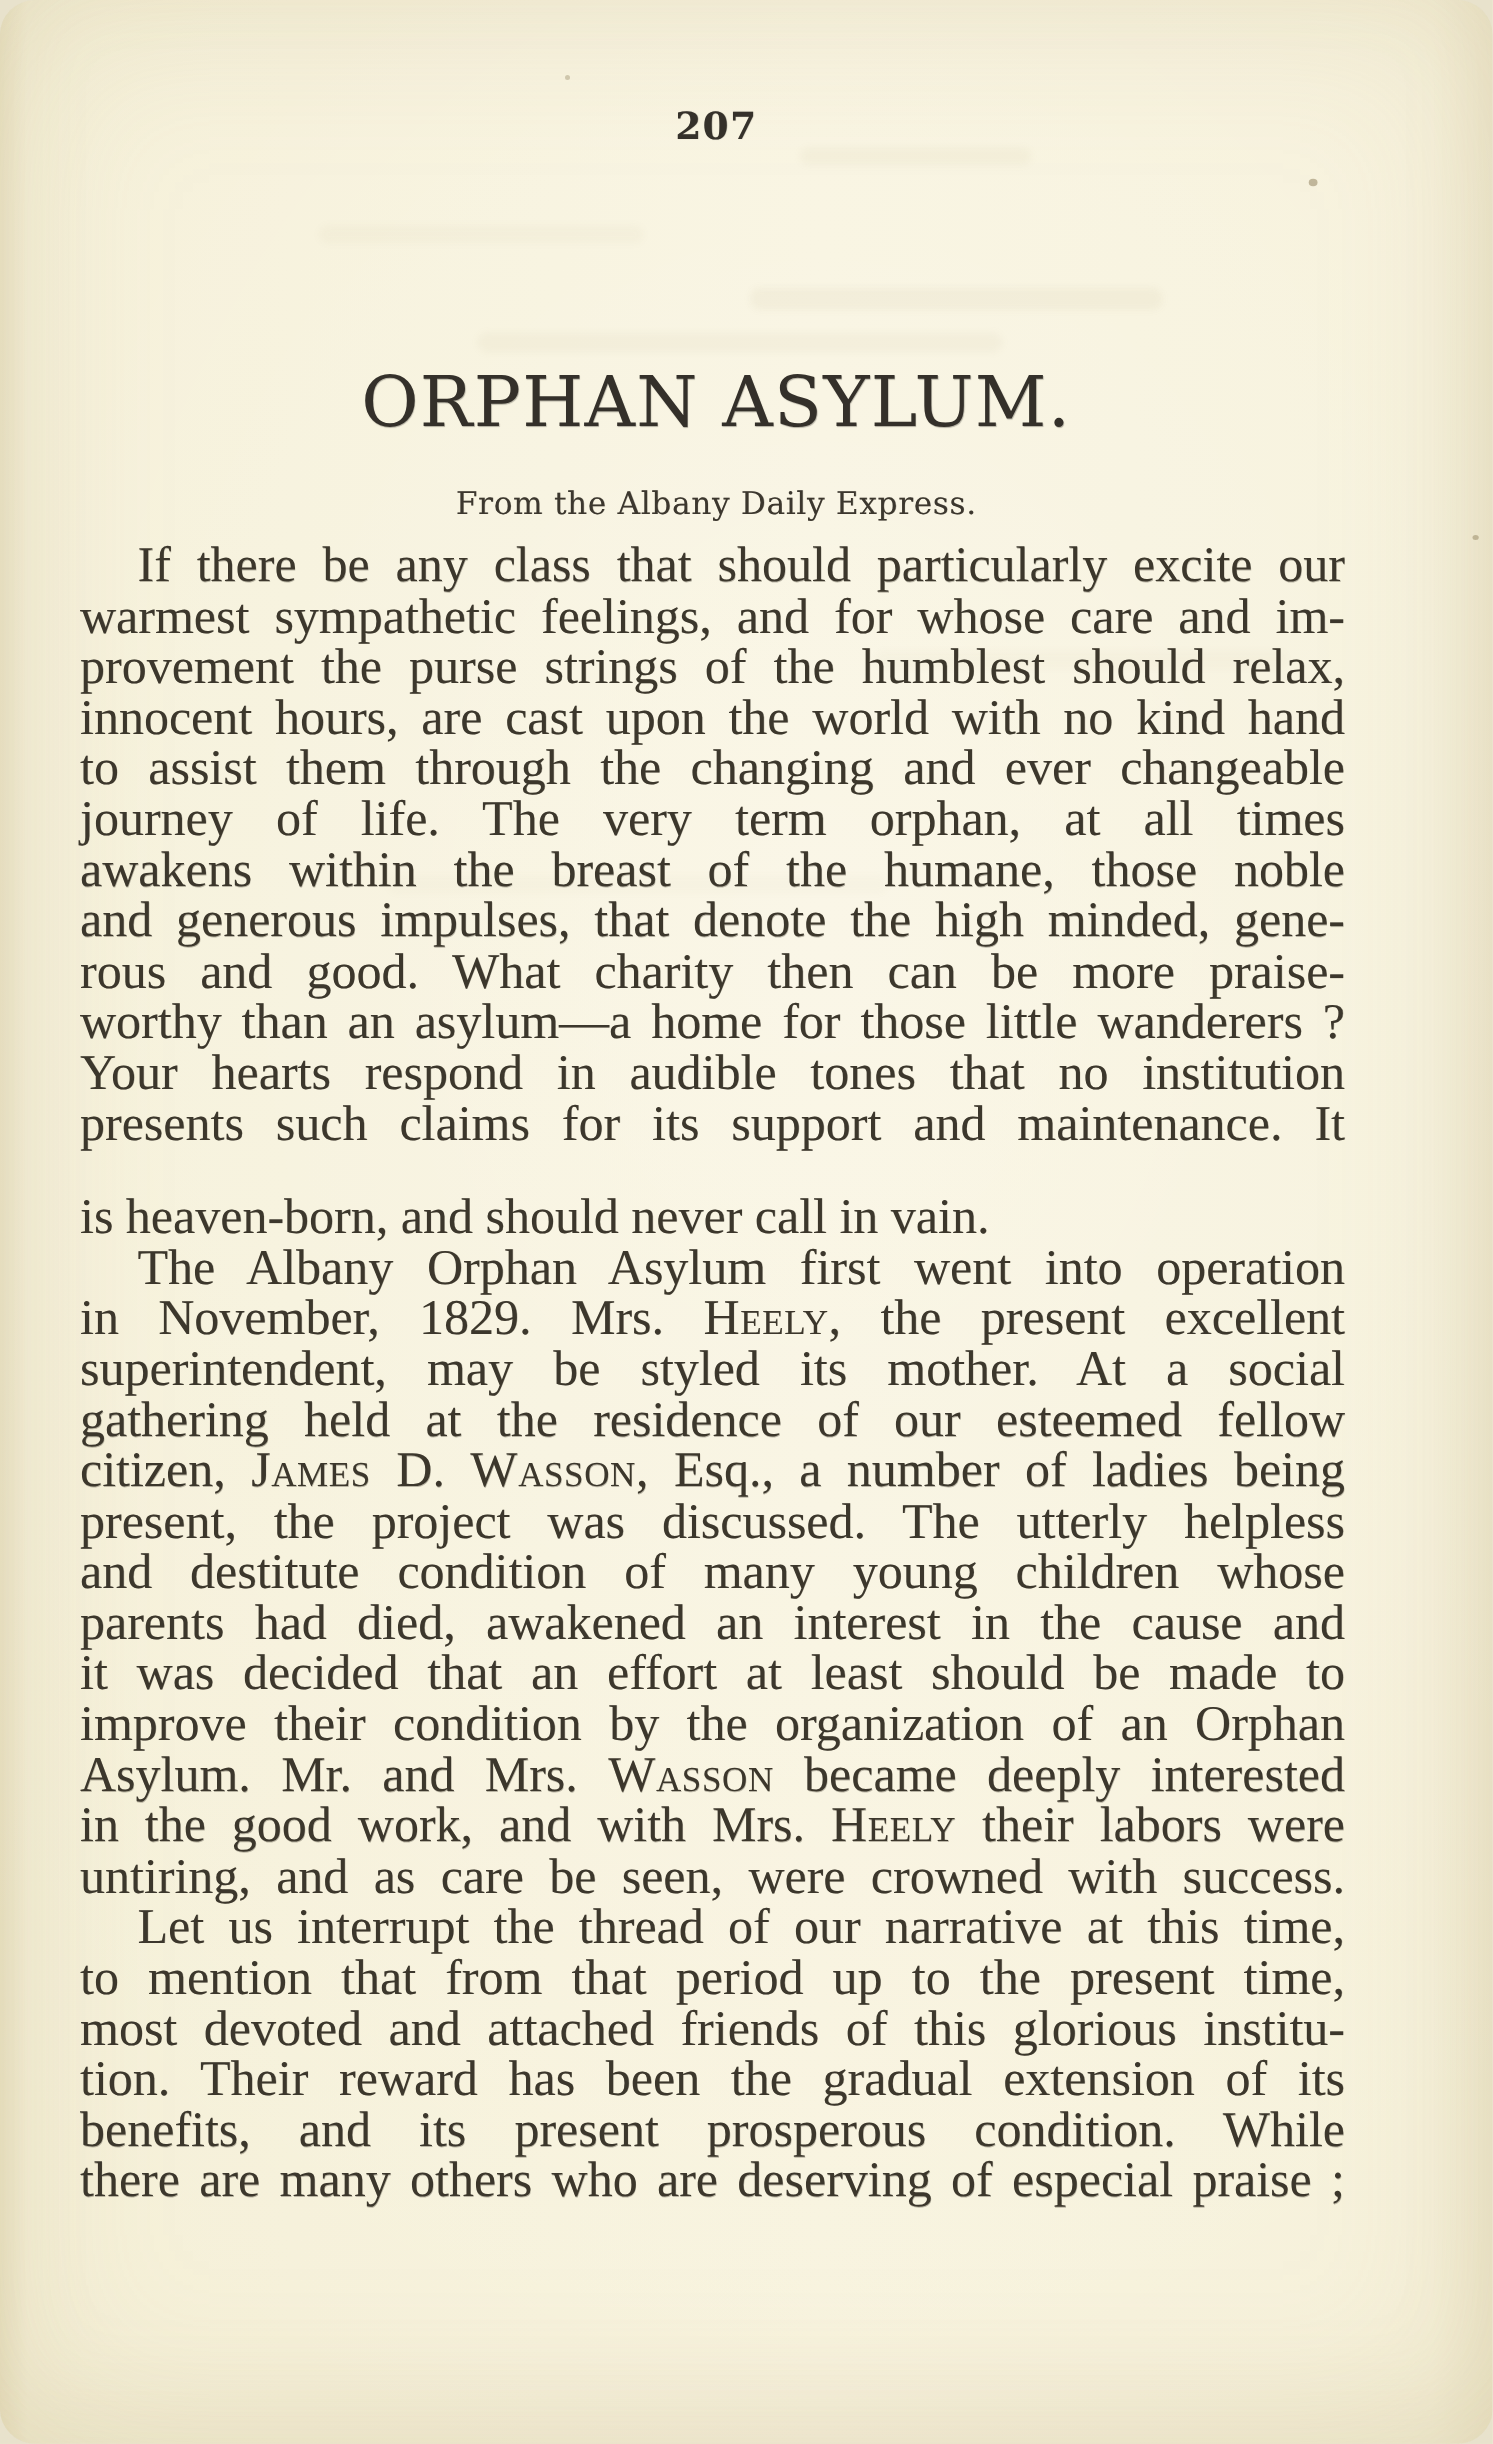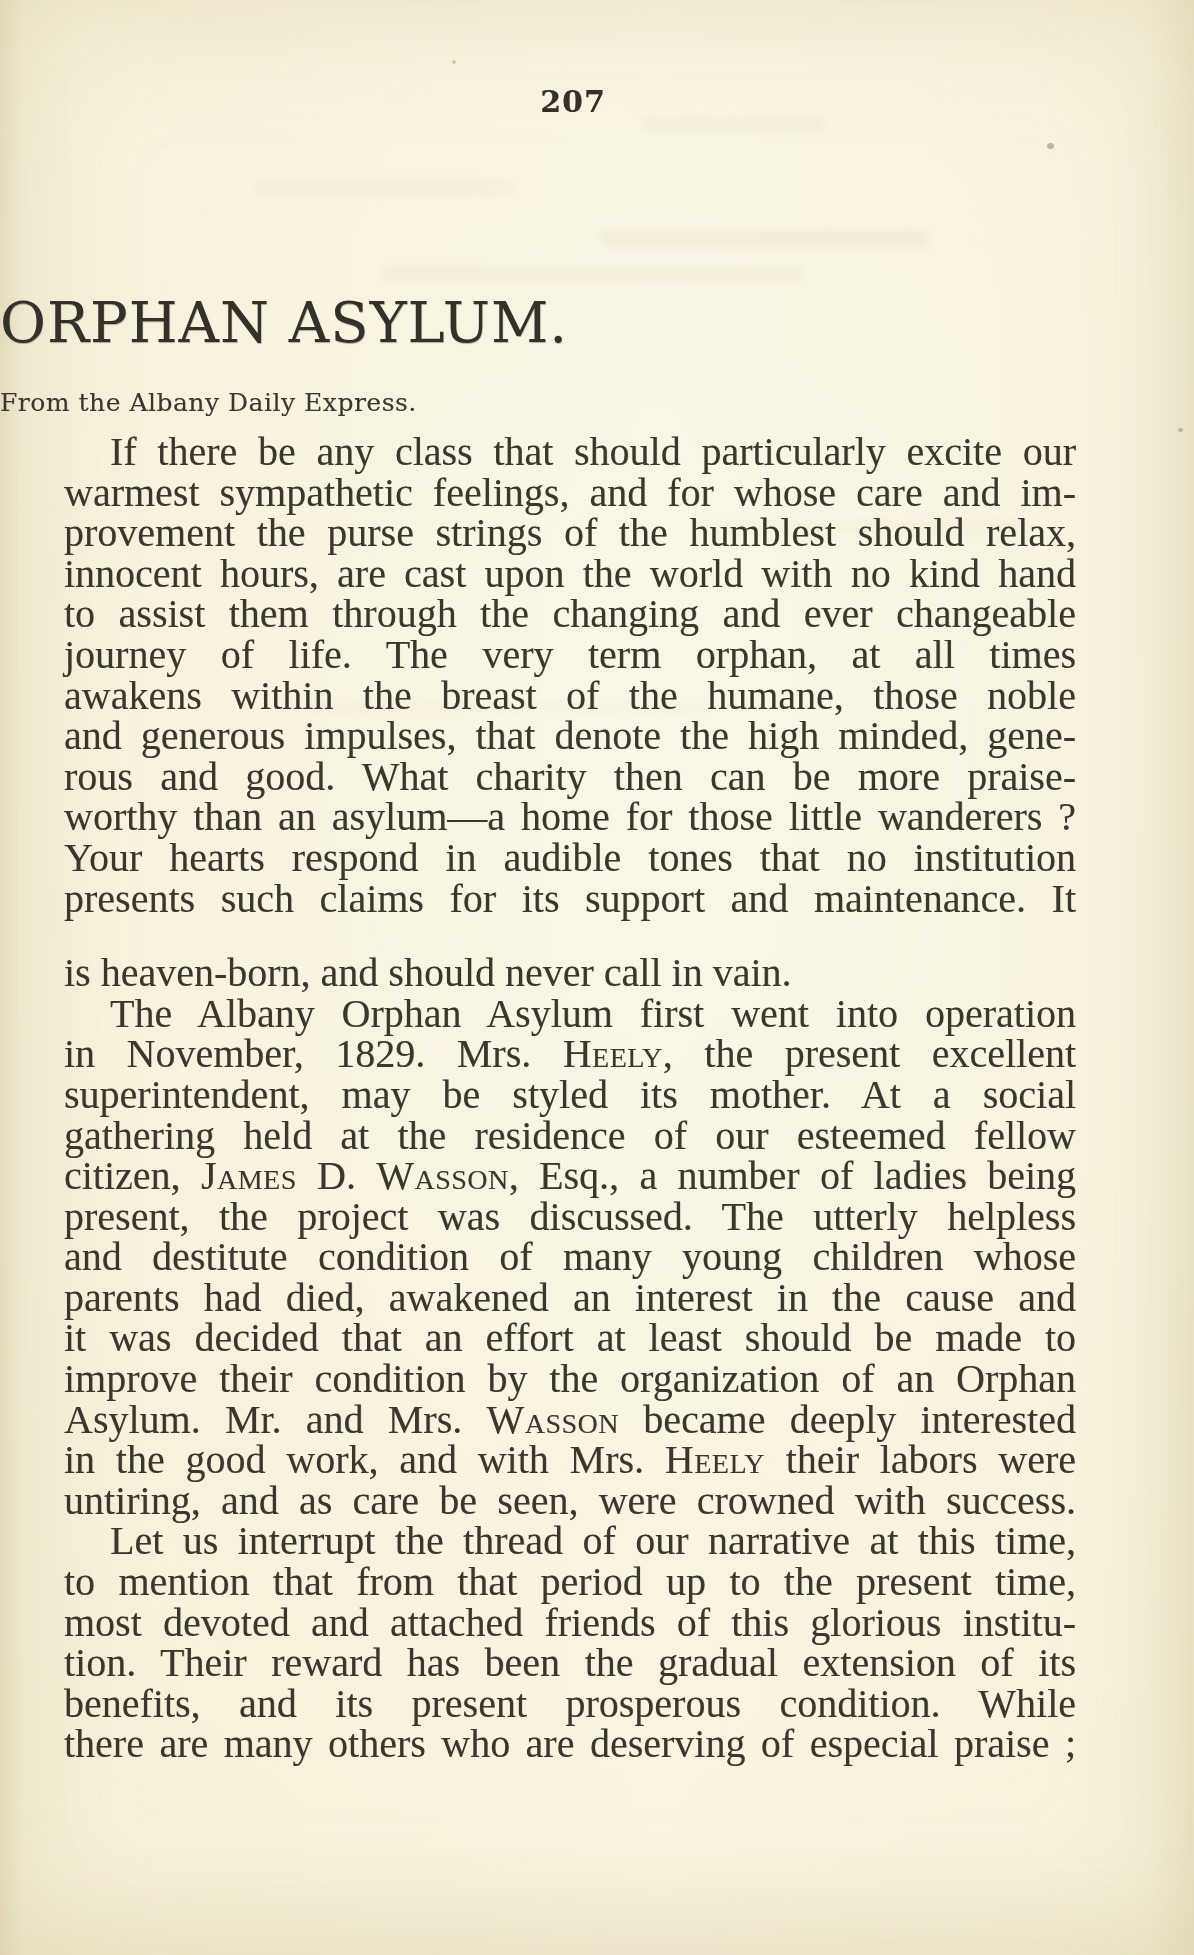--- a/index.html
+++ b/index.html
@@ -6,41 +6,43 @@
   .page{
     position:relative;
     width:1194px;height:1955px;
     overflow:hidden;
     background:
       radial-gradient(ellipse 130% 110% at 55% 38%, rgba(255,255,255,0.28), rgba(255,255,255,0) 62%),
       linear-gradient(90deg, #ece5c8 0px, #f5f0d8 22px, #f8f3de 55%, #f6f1da 96%, #f0ead0 100%),
       #f7f2dc;
     font-family:"DejaVu Serif","Liberation Serif",serif;
     color:#3a352b;
+    border-radius:28px;
   }
   .vignette{
     position:absolute;inset:0;pointer-events:none;
     box-shadow:inset 0 0 140px rgba(186,170,116,0.22), inset 0 -30px 80px rgba(186,170,116,0.10);
   }
   .page-number{
     position:absolute;top:84px;left:0;width:1146px;
     text-align:center;
     font-size:30px;font-weight:bold;letter-spacing:1px;
     color:#35312a;
     text-shadow:0.4px 0.4px 0.6px rgba(53,49,42,0.4);
   }
   .title{
     position:absolute;top:290px;left:0;width:1146px;margin:0;
+    text-align:center;
     font-size:56px;font-weight:normal;letter-spacing:1px;
     color:#34302a;
     text-shadow:0.5px 0.5px 0.7px rgba(52,48,42,0.35);
   }
   .source{
     position:absolute;top:388px;left:0;width:1146px;
-    text-align:left;
+    text-align:center;
     font-size:25px;letter-spacing:0.5px;
     color:#3c372e;
     text-shadow:0.3px 0.3px 0.5px rgba(60,55,46,0.35);
   }
   .article-body{
     position:absolute;top:432px;left:64px;width:1012px;
     font-size:40px;line-height:40.6px;
     color:#3c372c;
     text-shadow:0.35px 0.35px 0.5px rgba(60,55,44,0.33);
     font-family:Liberation Serif, serif;

